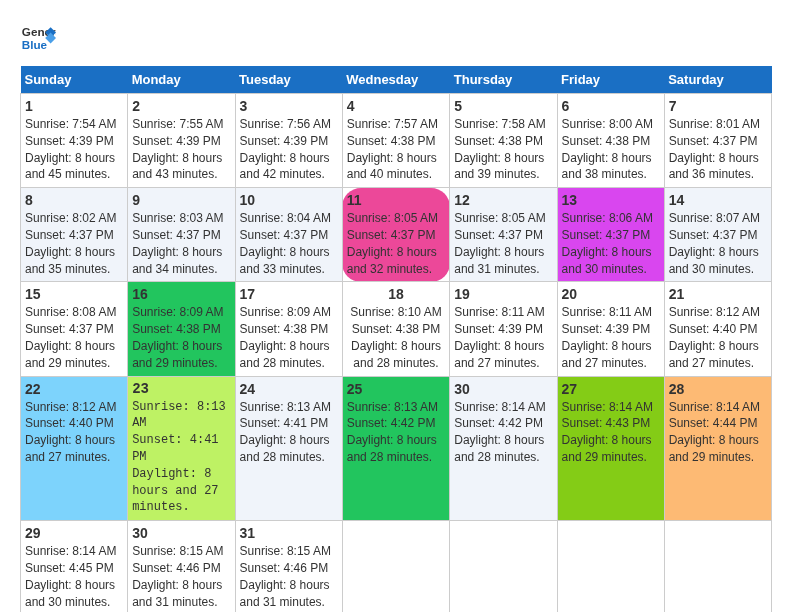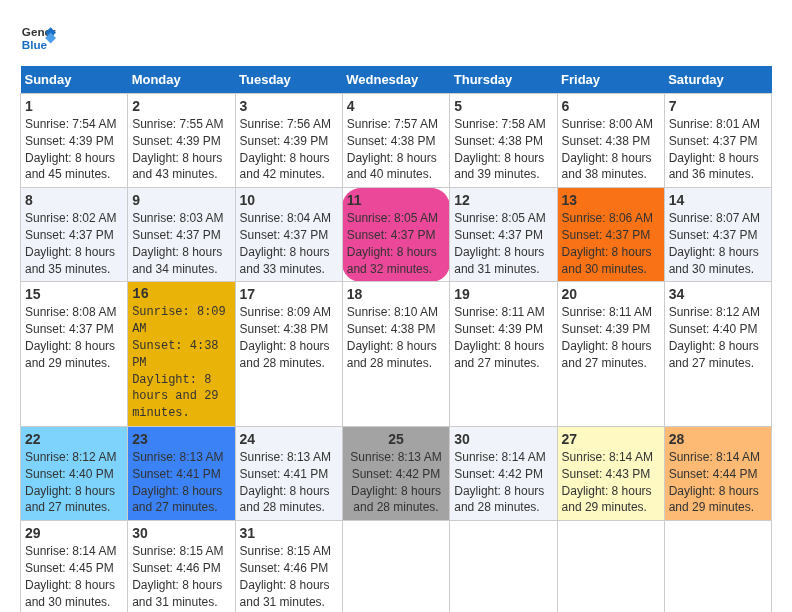--- a/index.html
+++ b/index.html
@@ -152,81 +152,81 @@
           <div class="day-info">Sunrise: 8:04 AM<br>Sunset: 4:37 PM<br>Daylight: 8 hours and 33 minutes.</div>
         </td>
         <td style="background-color: #ec4899; border-radius: 19px;">
           <span class="day-num">11</span>
           <div class="day-info">Sunrise: 8:05 AM<br>Sunset: 4:37 PM<br>Daylight: 8 hours and 32 minutes.</div>
         </td>
         <td style="background-color: rgb(240, 244, 250);">
           <span class="day-num">12</span>
           <div class="day-info">Sunrise: 8:05 AM<br>Sunset: 4:37 PM<br>Daylight: 8 hours and 31 minutes.</div>
         </td>
-        <td style="background-color: #f97316; margin-top: 41px;">
+        <td style="background-color: #d946ef; margin-top: 41px;">
           <span class="day-num">13</span>
           <div class="day-info">Sunrise: 8:06 AM<br>Sunset: 4:37 PM<br>Daylight: 8 hours and 30 minutes.</div>
         </td>
         <td style="background-color: rgb(240, 244, 250);">
           <span class="day-num">14</span>
           <div class="day-info">Sunrise: 8:07 AM<br>Sunset: 4:37 PM<br>Daylight: 8 hours and 30 minutes.</div>
         </td>
       </tr>
       <tr style="background-color: rgb(255, 255, 255);">
         <td style="background-color: rgb(255, 255, 255);">
           <span class="day-num">15</span>
           <div class="day-info">Sunrise: 8:08 AM<br>Sunset: 4:37 PM<br>Daylight: 8 hours and 29 minutes.</div>
         </td>
-        <td style="background-color: #eab308; font-family: Liberation Mono, monospace;">
+        <td style="background-color: #22c55e;">
           <span class="day-num">16</span>
           <div class="day-info">Sunrise: 8:09 AM<br>Sunset: 4:38 PM<br>Daylight: 8 hours and 29 minutes.</div>
         </td>
         <td style="background-color: rgb(255, 255, 255); margin-left: 40px;">
           <span class="day-num">17</span>
           <div class="day-info">Sunrise: 8:09 AM<br>Sunset: 4:38 PM<br>Daylight: 8 hours and 28 minutes.</div>
         </td>
-        <td style="background-color: rgb(255, 255, 255);">
+        <td style="background-color: rgb(255, 255, 255); text-align: center;">
           <span class="day-num">18</span>
           <div class="day-info">Sunrise: 8:10 AM<br>Sunset: 4:38 PM<br>Daylight: 8 hours and 28 minutes.</div>
         </td>
         <td style="background-color: rgb(255, 255, 255);">
           <span class="day-num">19</span>
           <div class="day-info">Sunrise: 8:11 AM<br>Sunset: 4:39 PM<br>Daylight: 8 hours and 27 minutes.</div>
         </td>
         <td style="background-color: rgb(255, 255, 255);">
           <span class="day-num">20</span>
           <div class="day-info">Sunrise: 8:11 AM<br>Sunset: 4:39 PM<br>Daylight: 8 hours and 27 minutes.</div>
         </td>
         <td style="background-color: rgb(255, 255, 255);">
-          <span class="day-num">34</span>
+          <span class="day-num">21</span>
           <div class="day-info">Sunrise: 8:12 AM<br>Sunset: 4:40 PM<br>Daylight: 8 hours and 27 minutes.</div>
         </td>
       </tr>
       <tr style="background-color: rgb(240, 244, 250);">
         <td style="background-color: #7dd3fc;">
           <span class="day-num">22</span>
           <div class="day-info">Sunrise: 8:12 AM<br>Sunset: 4:40 PM<br>Daylight: 8 hours and 27 minutes.</div>
         </td>
-        <td style="background-color: #3b82f6;">
+        <td style="background-color: #bef264; font-family: Liberation Mono, monospace;">
           <span class="day-num">23</span>
           <div class="day-info">Sunrise: 8:13 AM<br>Sunset: 4:41 PM<br>Daylight: 8 hours and 27 minutes.</div>
         </td>
         <td style="background-color: rgb(240, 244, 250);">
           <span class="day-num">24</span>
           <div class="day-info">Sunrise: 8:13 AM<br>Sunset: 4:41 PM<br>Daylight: 8 hours and 28 minutes.</div>
         </td>
-        <td style="background-color: #a3a3a3; text-align: center;">
+        <td style="background-color: #22c55e;">
           <span class="day-num">25</span>
           <div class="day-info">Sunrise: 8:13 AM<br>Sunset: 4:42 PM<br>Daylight: 8 hours and 28 minutes.</div>
         </td>
         <td style="background-color: rgb(240, 244, 250);">
           <span class="day-num">30</span>
           <div class="day-info">Sunrise: 8:14 AM<br>Sunset: 4:42 PM<br>Daylight: 8 hours and 28 minutes.</div>
         </td>
-        <td style="background-color: #fef9c3;">
+        <td style="background-color: #84cc16;">
           <span class="day-num">27</span>
           <div class="day-info">Sunrise: 8:14 AM<br>Sunset: 4:43 PM<br>Daylight: 8 hours and 29 minutes.</div>
         </td>
         <td style="background-color: #fdba74;">
           <span class="day-num">28</span>
           <div class="day-info">Sunrise: 8:14 AM<br>Sunset: 4:44 PM<br>Daylight: 8 hours and 29 minutes.</div>
         </td>
       </tr>
       <tr style="background-color: rgb(255, 255, 255);">
         <td style="background-color: rgb(255, 255, 255);">

